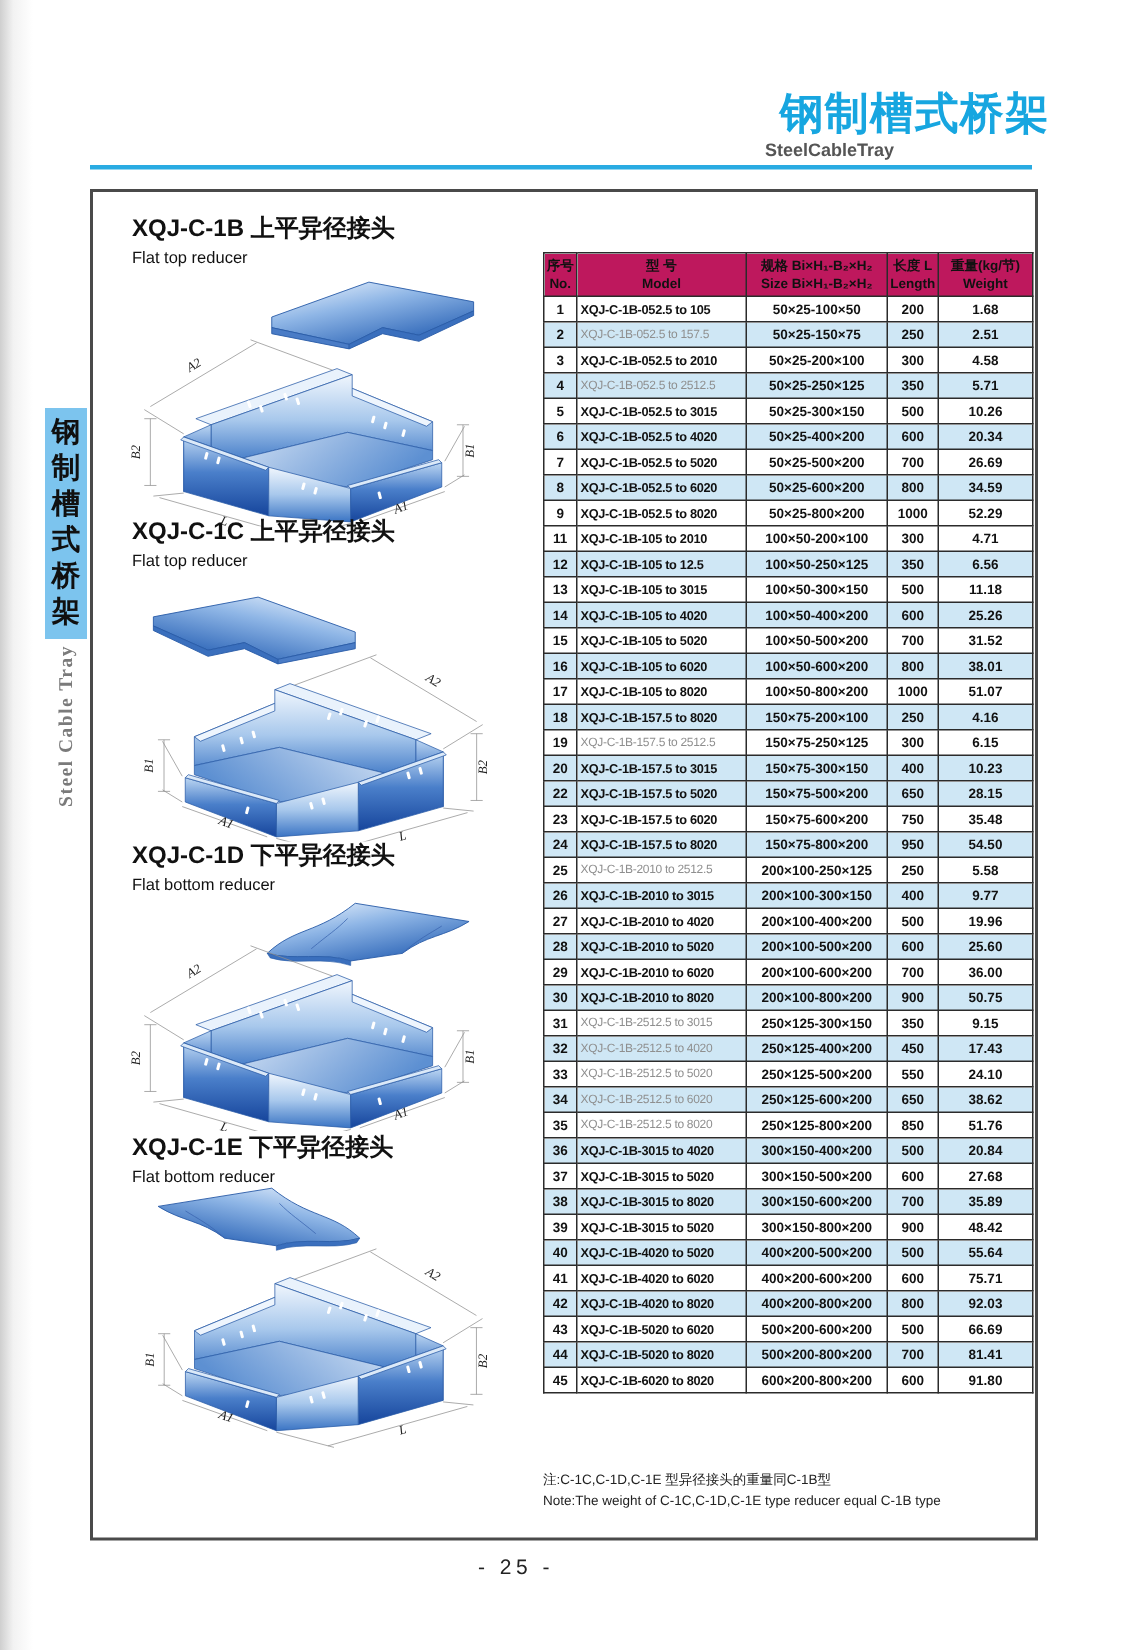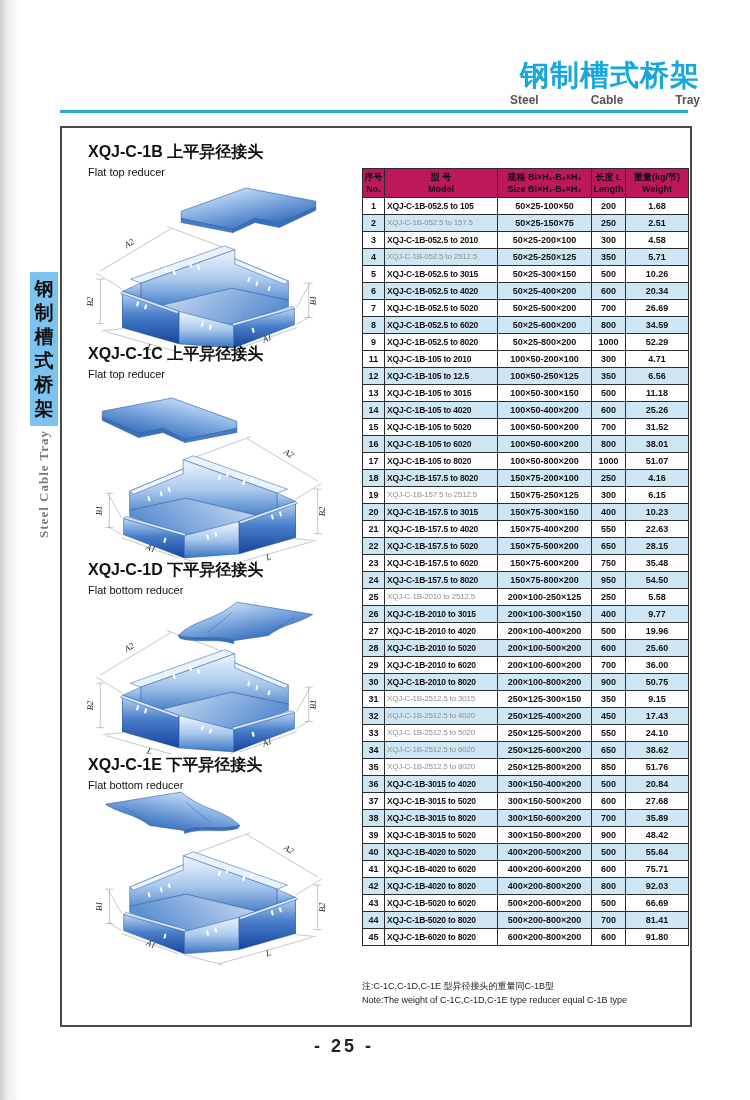--- a/index.html
+++ b/index.html
@@ -4,21 +4,21 @@
 <style>
   html,body{margin:0;padding:0;background:#ffffff;}
   .page{position:relative;width:750px;height:1100px;background:#ffffff;overflow:hidden;
         font-family:"Liberation Sans",sans-serif;color:#111;padding-left:12px;}
   .left-edge{position:absolute;left:0;top:0;width:22px;height:1100px;
         background:linear-gradient(to right,#cfcfcf,#f2f2f2 40%,#ffffff);}
   
   .brand-cn{position:absolute;top:56px;right:62px;font-size:29px;font-weight:bold;
         color:#17a6e0;letter-spacing:1px;white-space:nowrap;}
   .brand-en{position:absolute;top:93px;right:62px;width:190px;display:flex;
-        justify-content:space-between;color:#555;font-size:12px;font-weight:bold;}
+        color:#555;font-size:12px;font-weight:bold;}
   .rule{position:absolute;top:110px;left:60px;width:628px;height:3px;background:#29abe2;}
   
   .side-box{position:absolute;left:30px;top:272px;width:28px;background:#7cc4ee;
         padding:5px 0;text-align:center;}
   .side-box span{display:block;font-size:19px;line-height:24px;color:#101010;font-weight:600;}
   .side-en{position:absolute;left:30px;top:430px;width:28px;height:150px;text-align:center;}
   .side-en span{display:inline-block;writing-mode:vertical-rl;transform:rotate(180deg);
         font-family:"Liberation Serif",serif;font-weight:bold;color:#7a7a7a;
         font-size:13px;letter-spacing:1px;white-space:nowrap;}
   
@@ -33,21 +33,21 @@
         table-layout:fixed;}
   table.spec th,table.spec td{border:1px solid #2b2b2b;text-align:center;padding:0;
         font-size:9px;font-weight:bold;overflow:hidden;white-space:nowrap;}
   table.spec thead th{background:#be185d;line-height:12px;padding:2px 0;}
   table.spec td{height:16px;line-height:16px;}
   table.spec td.model{text-align:left;padding-left:2px;font-size:8.5px;letter-spacing:-0.2px;}
   table.spec tr.shade td{background:#cfe7f5;}
   table.spec td.light{color:#8f8f8f;font-weight:400;font-size:8px;}
   .note{position:absolute;left:300px;top:852px;font-size:9px;line-height:1.5;color:#222;}
   .page-num{position:absolute;top:1036px;left:0;width:688px;text-align:center;
-        font-size:18px;letter-spacing:3px;color:#222;font-weight:bold;}
+        font-size:14px;letter-spacing:3px;color:#222;}
   
   .dimlbl{font-family:"Liberation Serif",serif;font-style:italic;font-size:8.5px;fill:#222;}
 </style>
 </head>
 <body>
 
 <svg width="0" height="0" style="position:absolute" xmlns="http://www.w3.org/2000/svg" xmlns:xlink="http://www.w3.org/1999/xlink" aria-hidden="true">
   <defs>
     <linearGradient id="gLid" x1="0" y1="0" x2="0.7" y2="1">
       <stop offset="0" stop-color="#f4f9ff"></stop>
@@ -381,27 +381,20 @@
             <td>300</td>
             <td>6.15</td>
           </tr>
           <tr class="shade">
             <td>20</td>
             <td class="model">XQJ-C-1B-157.5 to 3015</td>
             <td>150×75-300×150</td>
             <td>400</td>
             <td>10.23</td>
           </tr>
-          <tr>
-            <td>21</td>
-            <td class="model">XQJ-C-1B-157.5 to 4020</td>
-            <td>150×75-400×200</td>
-            <td>550</td>
-            <td>22.63</td>
-          </tr>
           <tr class="shade">
             <td>22</td>
             <td class="model">XQJ-C-1B-157.5 to 5020</td>
             <td>150×75-500×200</td>
             <td>650</td>
             <td>28.15</td>
           </tr>
           <tr>
             <td>23</td>
             <td class="model">XQJ-C-1B-157.5 to 6020</td>

